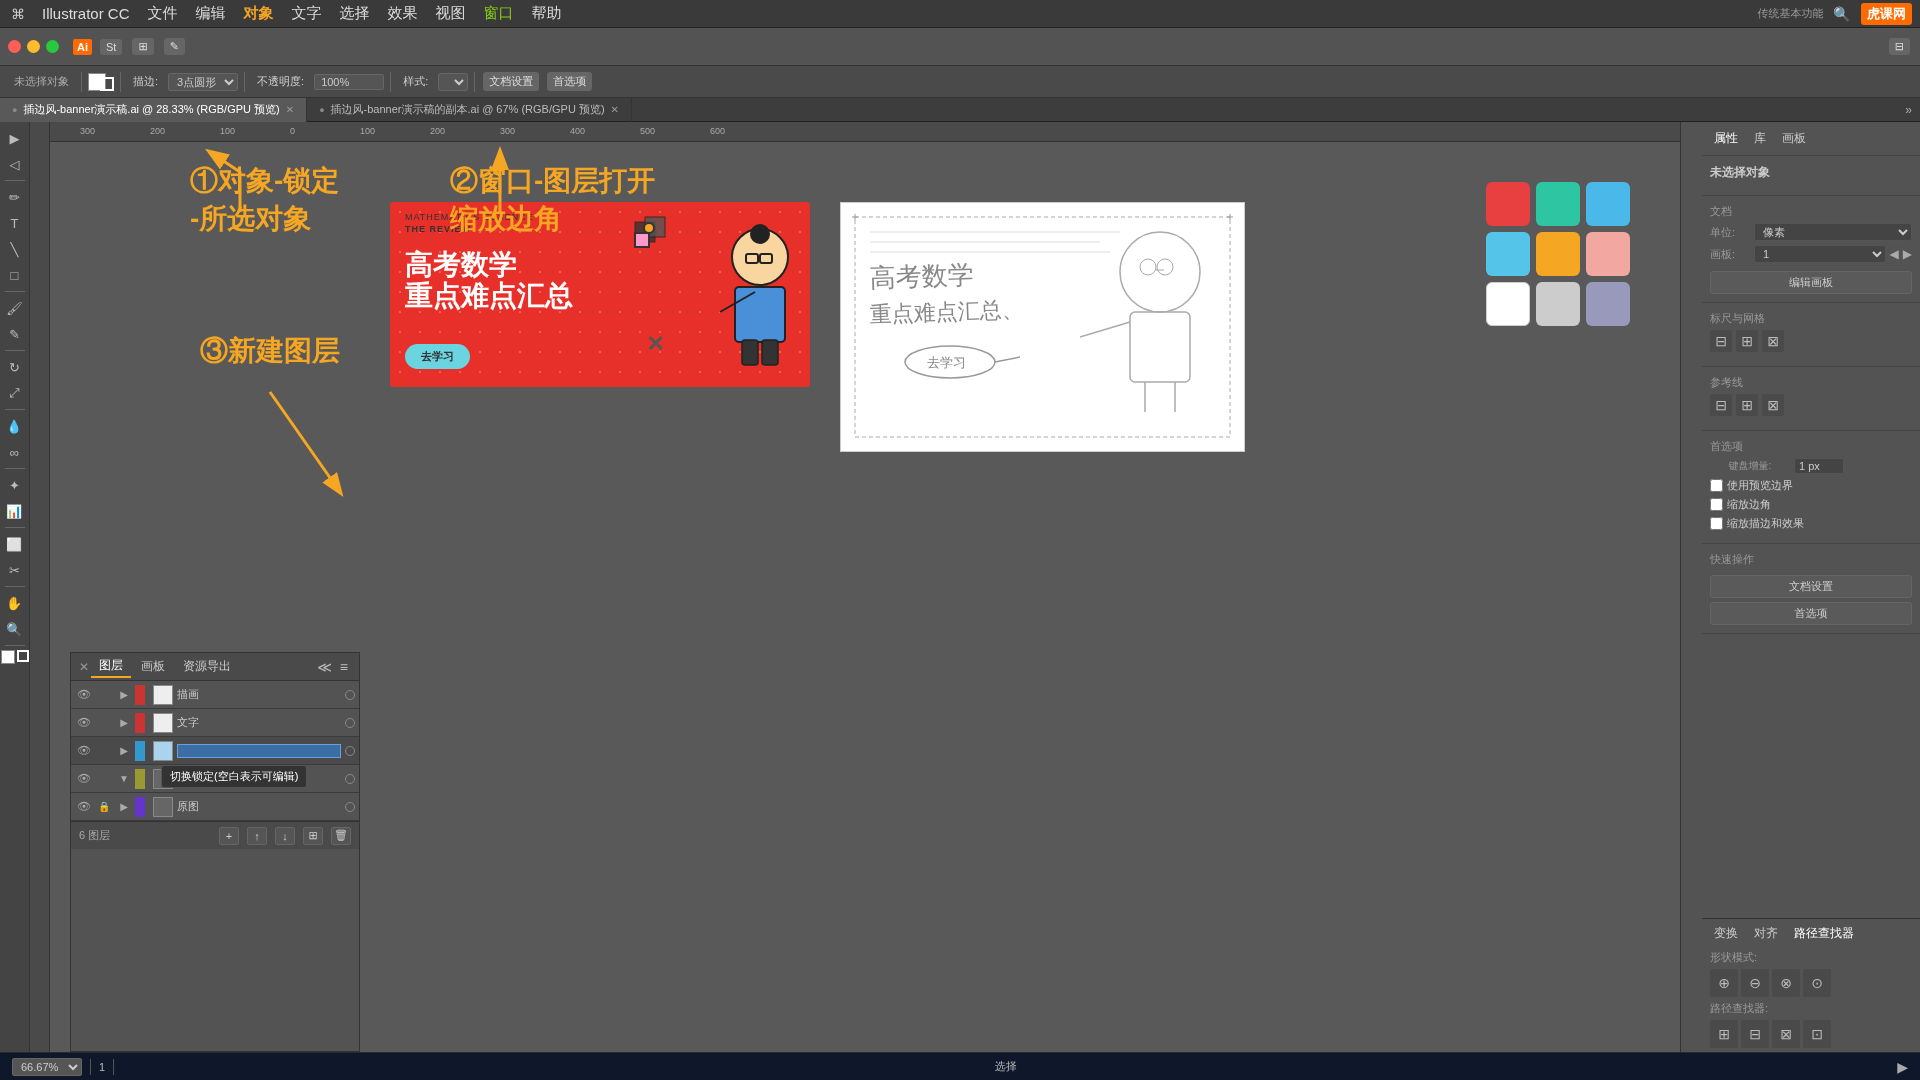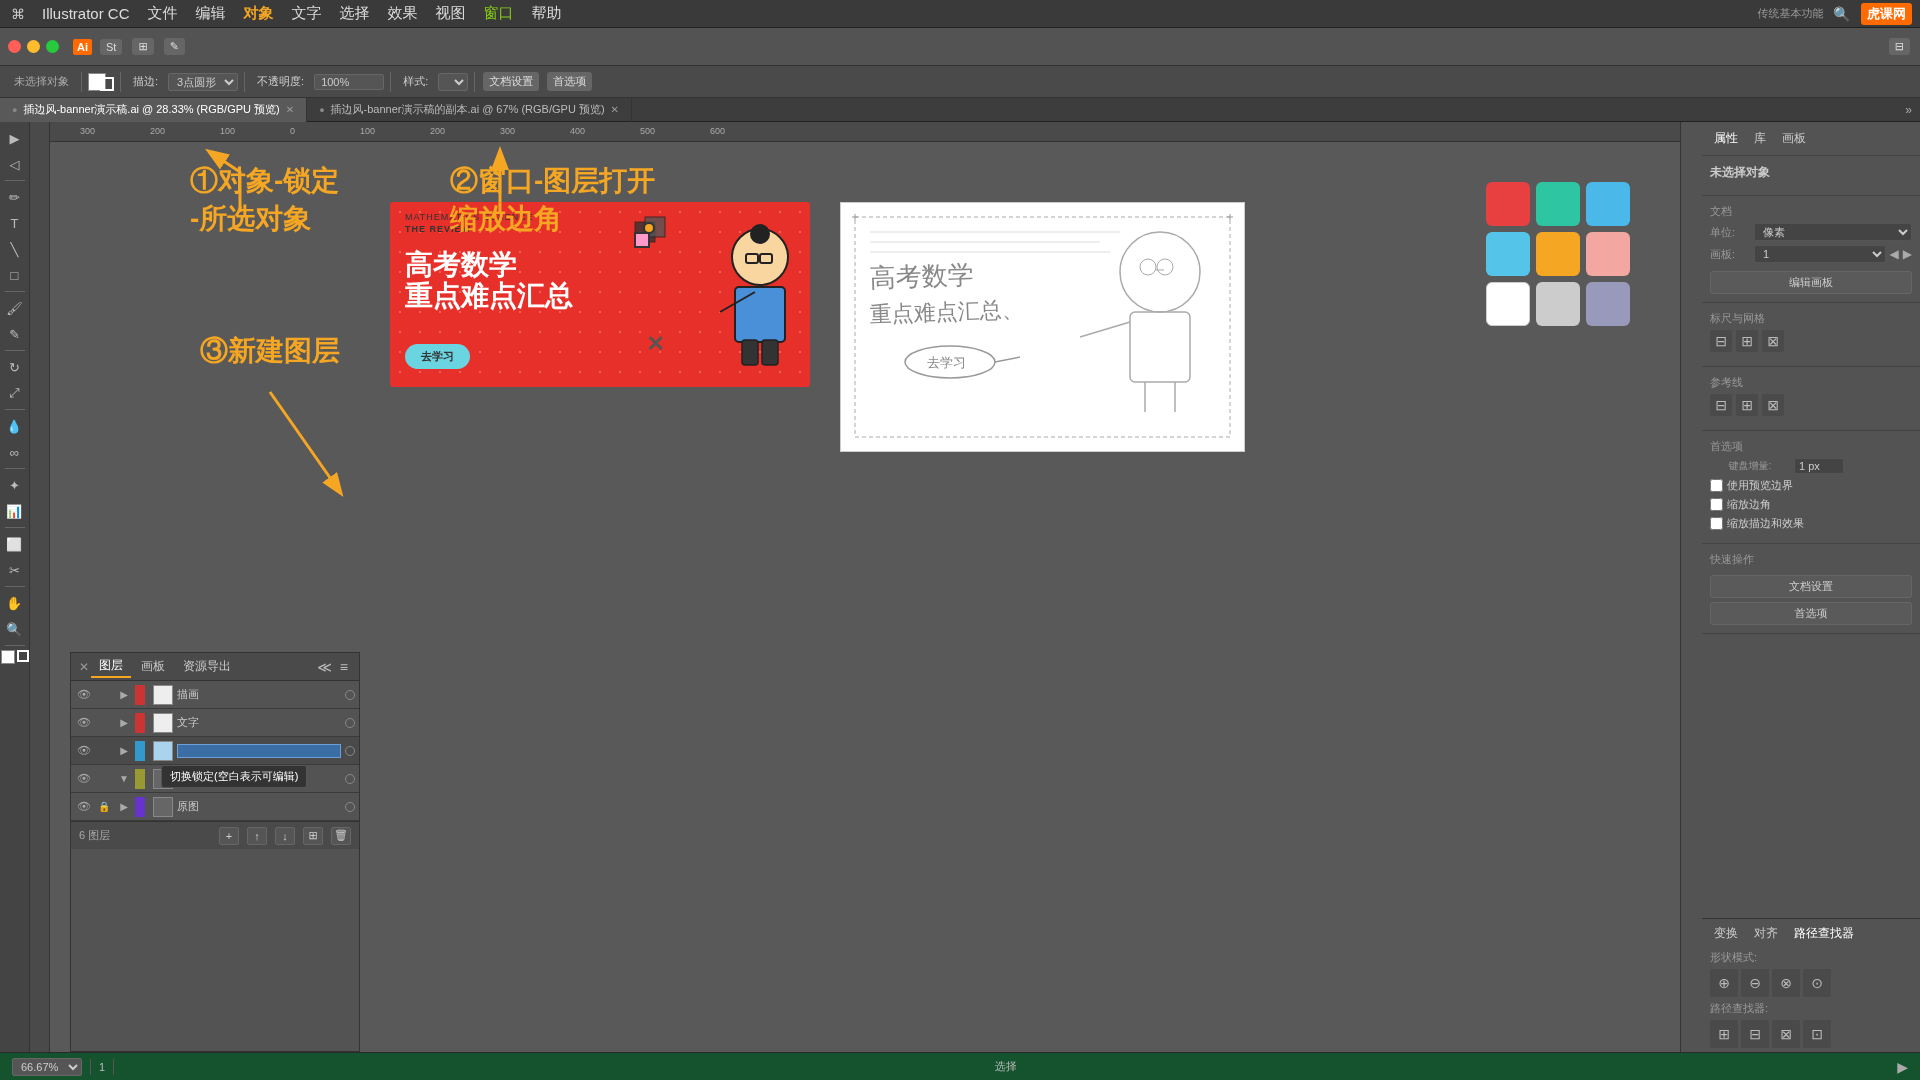--- a/index.html
+++ b/index.html
@@ -116,21 +116,21 @@
     .rp-select { background: #444; border: 1px solid #555; color: #ccc; font-size: 11px; padding: 1px 4px; border-radius: 2px; flex: 1; }
     .rp-btn { background: #5a5a5a; border: 1px solid #666; color: #ccc; font-size: 11px; padding: 3px 8px; border-radius: 3px; cursor: pointer; width: 100%; text-align: center; margin-top: 4px; }
     .rp-num-input { background: #444; border: 1px solid #555; color: #ccc; font-size: 11px; padding: 1px 4px; width: 50px; border-radius: 2px; }
 
     
     .rp-icon-row { display: flex; align-items: center; gap: 4px; margin-bottom: 6px; flex-wrap: wrap; }
     .rp-icon { width: 22px; height: 22px; display: flex; align-items: center; justify-content: center; cursor: pointer; color: #bbb; font-size: 14px; background: #4a4a4a; border-radius: 2px; }
 
     
     #status-bar {
-      width: 100%; height: 28px; background: #14532d;
+      width: 100%; height: 28px; background: #0f172a;
       display: flex; align-items: center; padding: 0 12px; gap: 8px;
       border-top: 1px solid #2a2a2a;
     }
     .status-item { color: #bbb; font-size: 11px; }
     .status-sep { width: 1px; height: 16px; background: #555; }
 
     
     #banner-artwork {
       position: absolute;
       top: 60px; left: 340px;

